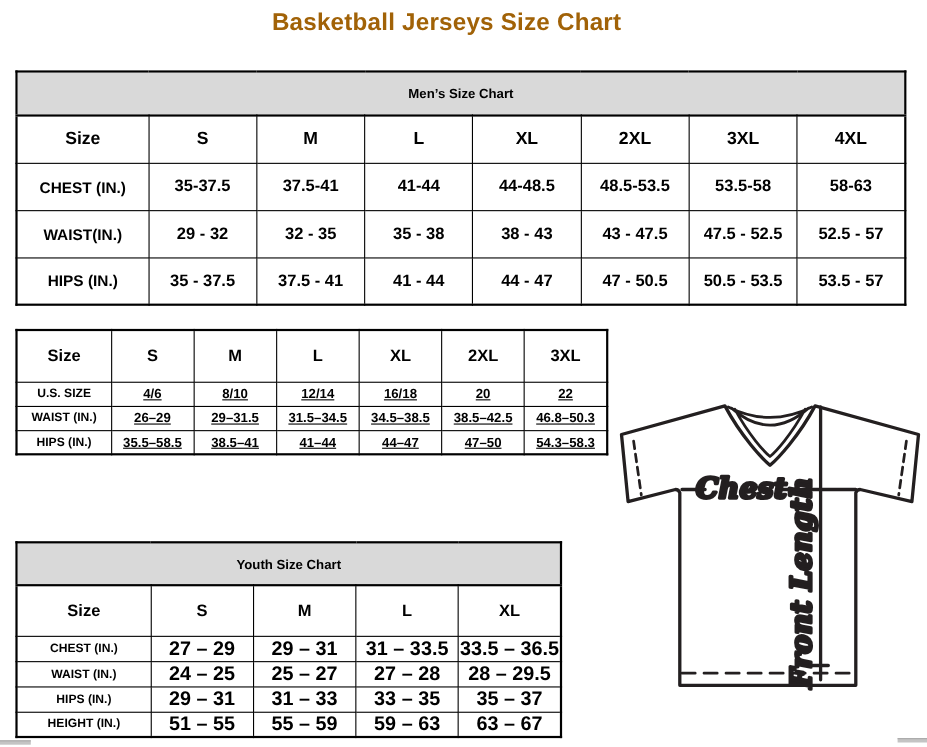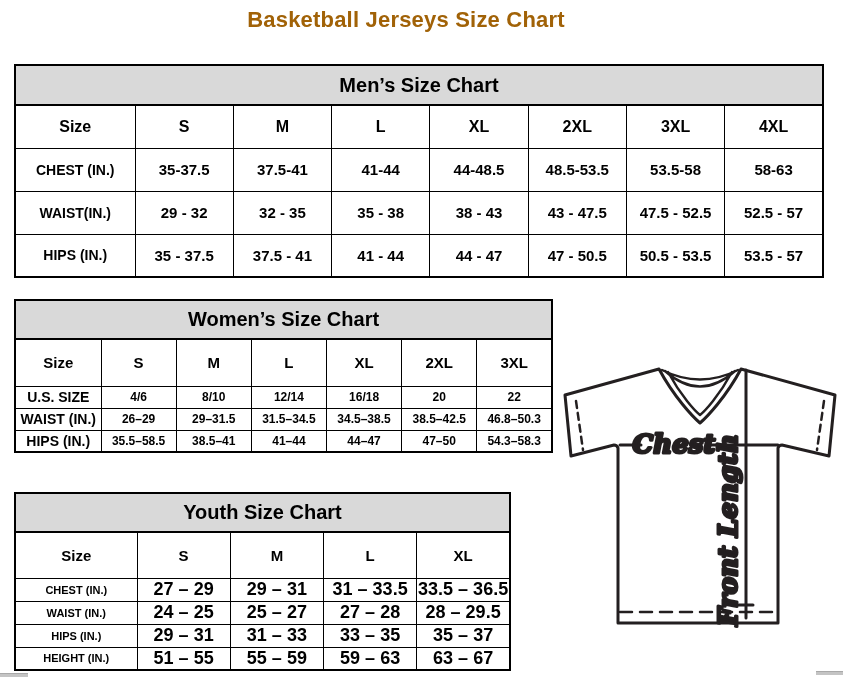--- a/index.html
+++ b/index.html
@@ -30,38 +30,38 @@
     vertical-align:middle;
     padding:0;
     font-weight:bold;
     color:#000;
     overflow:hidden;
     white-space:nowrap;
   }
   .size-table .table-title {
     background:#d9d9d9;
     border-bottom:2px solid #000;
-    font-size:20px;
+    font-size:12px;
   }
   
   .mens { left:14px; top:64px; width:810px; }
   .mens .title-row      { height:40px; }
   .mens .col-header-row { height:43px; }
   .mens tbody tr        { height:43px; }
   .mens .col-header     { font-size:16px; }
   .mens .row-label      { font-size:14px; }
   .mens td              { font-size:15px; }
   
   .womens { left:14px; top:299px; width:539px; }
   .womens .title-row      { height:39px; }
   .womens .col-header-row { height:47px; }
   .womens tbody tr        { height:22px; }
   .womens .col-header     { font-size:15px; }
-  .womens .row-label      { font-size:14px; }
-  .womens td              { font-size:12px; }
+  .womens .row-label      { font-size:11px; }
+  .womens td              { font-size:12px;text-decoration:underline; }
   
   .youth { left:14px; top:492px; width:497px; }
   .youth .title-row      { height:39px; }
   .youth .col-header-row { height:46px; }
   .youth tbody tr        { height:23px; }
   .youth .col-header     { font-size:15px; }
   .youth .row-label      { font-size:11px; }
   .youth td              { font-size:18px; }
 
   .jersey-svg { position:absolute; left:556px; top:355px; width:288px; height:280px; }
@@ -151,23 +151,20 @@
       <colgroup>
         <col style="width: 86px;">
         <col>
         <col>
         <col>
         <col>
         <col>
         <col>
       </colgroup>
       <thead>
-        <tr class="title-row">
-          <th colspan="7" class="table-title">Women’s Size Chart</th>
-        </tr>
         <tr class="col-header-row">
           <th class="col-header">Size</th>
           <th class="col-header">S</th>
           <th class="col-header">M</th>
           <th class="col-header">L</th>
           <th class="col-header">XL</th>
           <th class="col-header">2XL</th>
           <th class="col-header">3XL</th>
         </tr>
       </thead>

